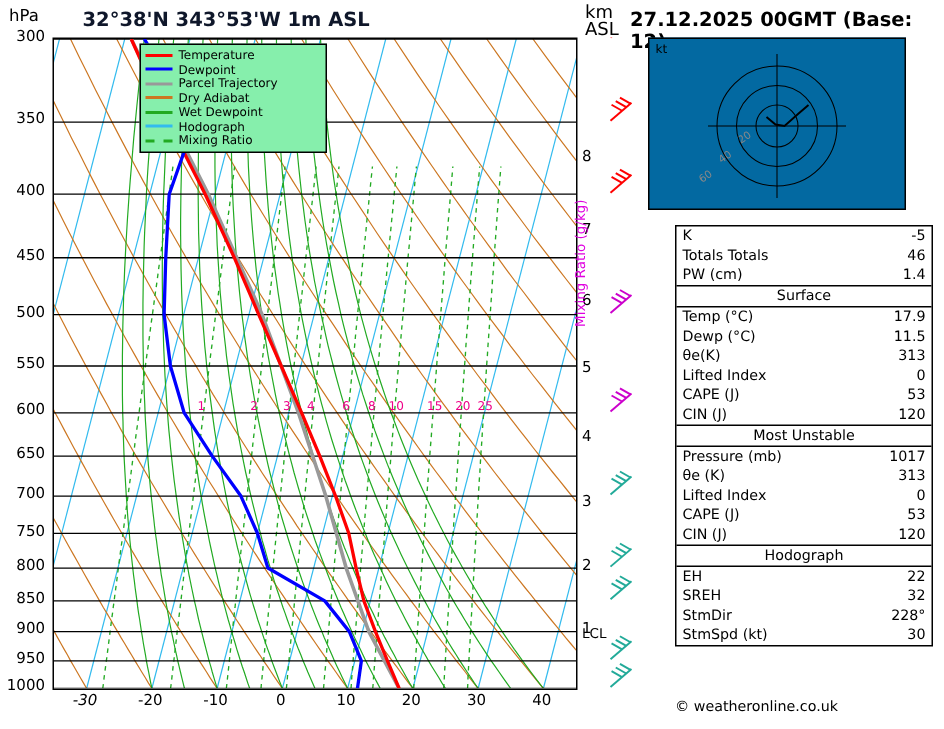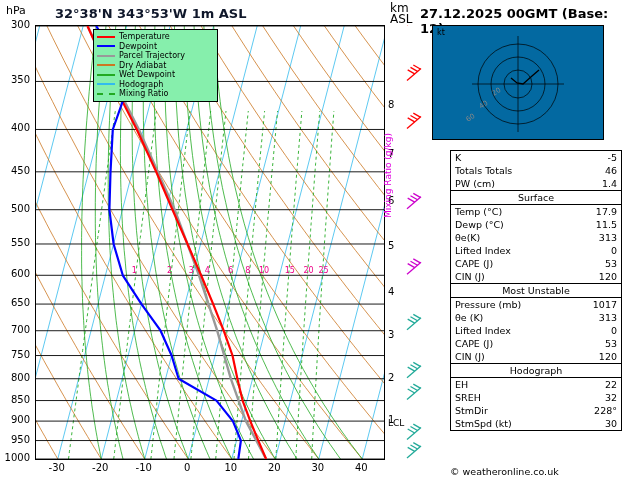--- a/index.html
+++ b/index.html
@@ -204,21 +204,21 @@
       <div class="ykm abs" style="top: 371.748px;">2</div>
       <div class="ykm abs" style="top: 328.826px;">3</div>
       <div class="ykm abs" style="top: 285.832px;">4</div>
       <div class="ykm abs" style="top: 240.247px;">5</div>
       <div class="ykm abs" style="top: 195.449px;">6</div>
       <div class="ykm abs" style="top: 148.472px;">7</div>
       <div class="ykm abs" style="top: 99.2519px;">8</div>
     </div>
 
   <div id="xlabels">
-      <div class="xlab" style="left: 41.75px; top: 462px;">-30</div>
+      <div class="xlab" style="left: 41.75px; top: 462px; font-style: italic;">-30</div>
       <div class="xlab" style="left: 85.25px; top: 462px;">-20</div>
       <div class="xlab" style="left: 128.75px; top: 462px;">-10</div>
       <div class="xlab" style="left: 172.25px; top: 462px;">0</div>
       <div class="xlab" style="left: 215.75px; top: 462px;">10</div>
       <div class="xlab" style="left: 259.25px; top: 462px;">20</div>
       <div class="xlab" style="left: 302.75px; top: 462px;">30</div>
       <div class="xlab" style="left: 346.25px; top: 462px;">40</div>
     </div>
 
   <div class="mixlab">Mixing Ratio (g/kg)</div>

